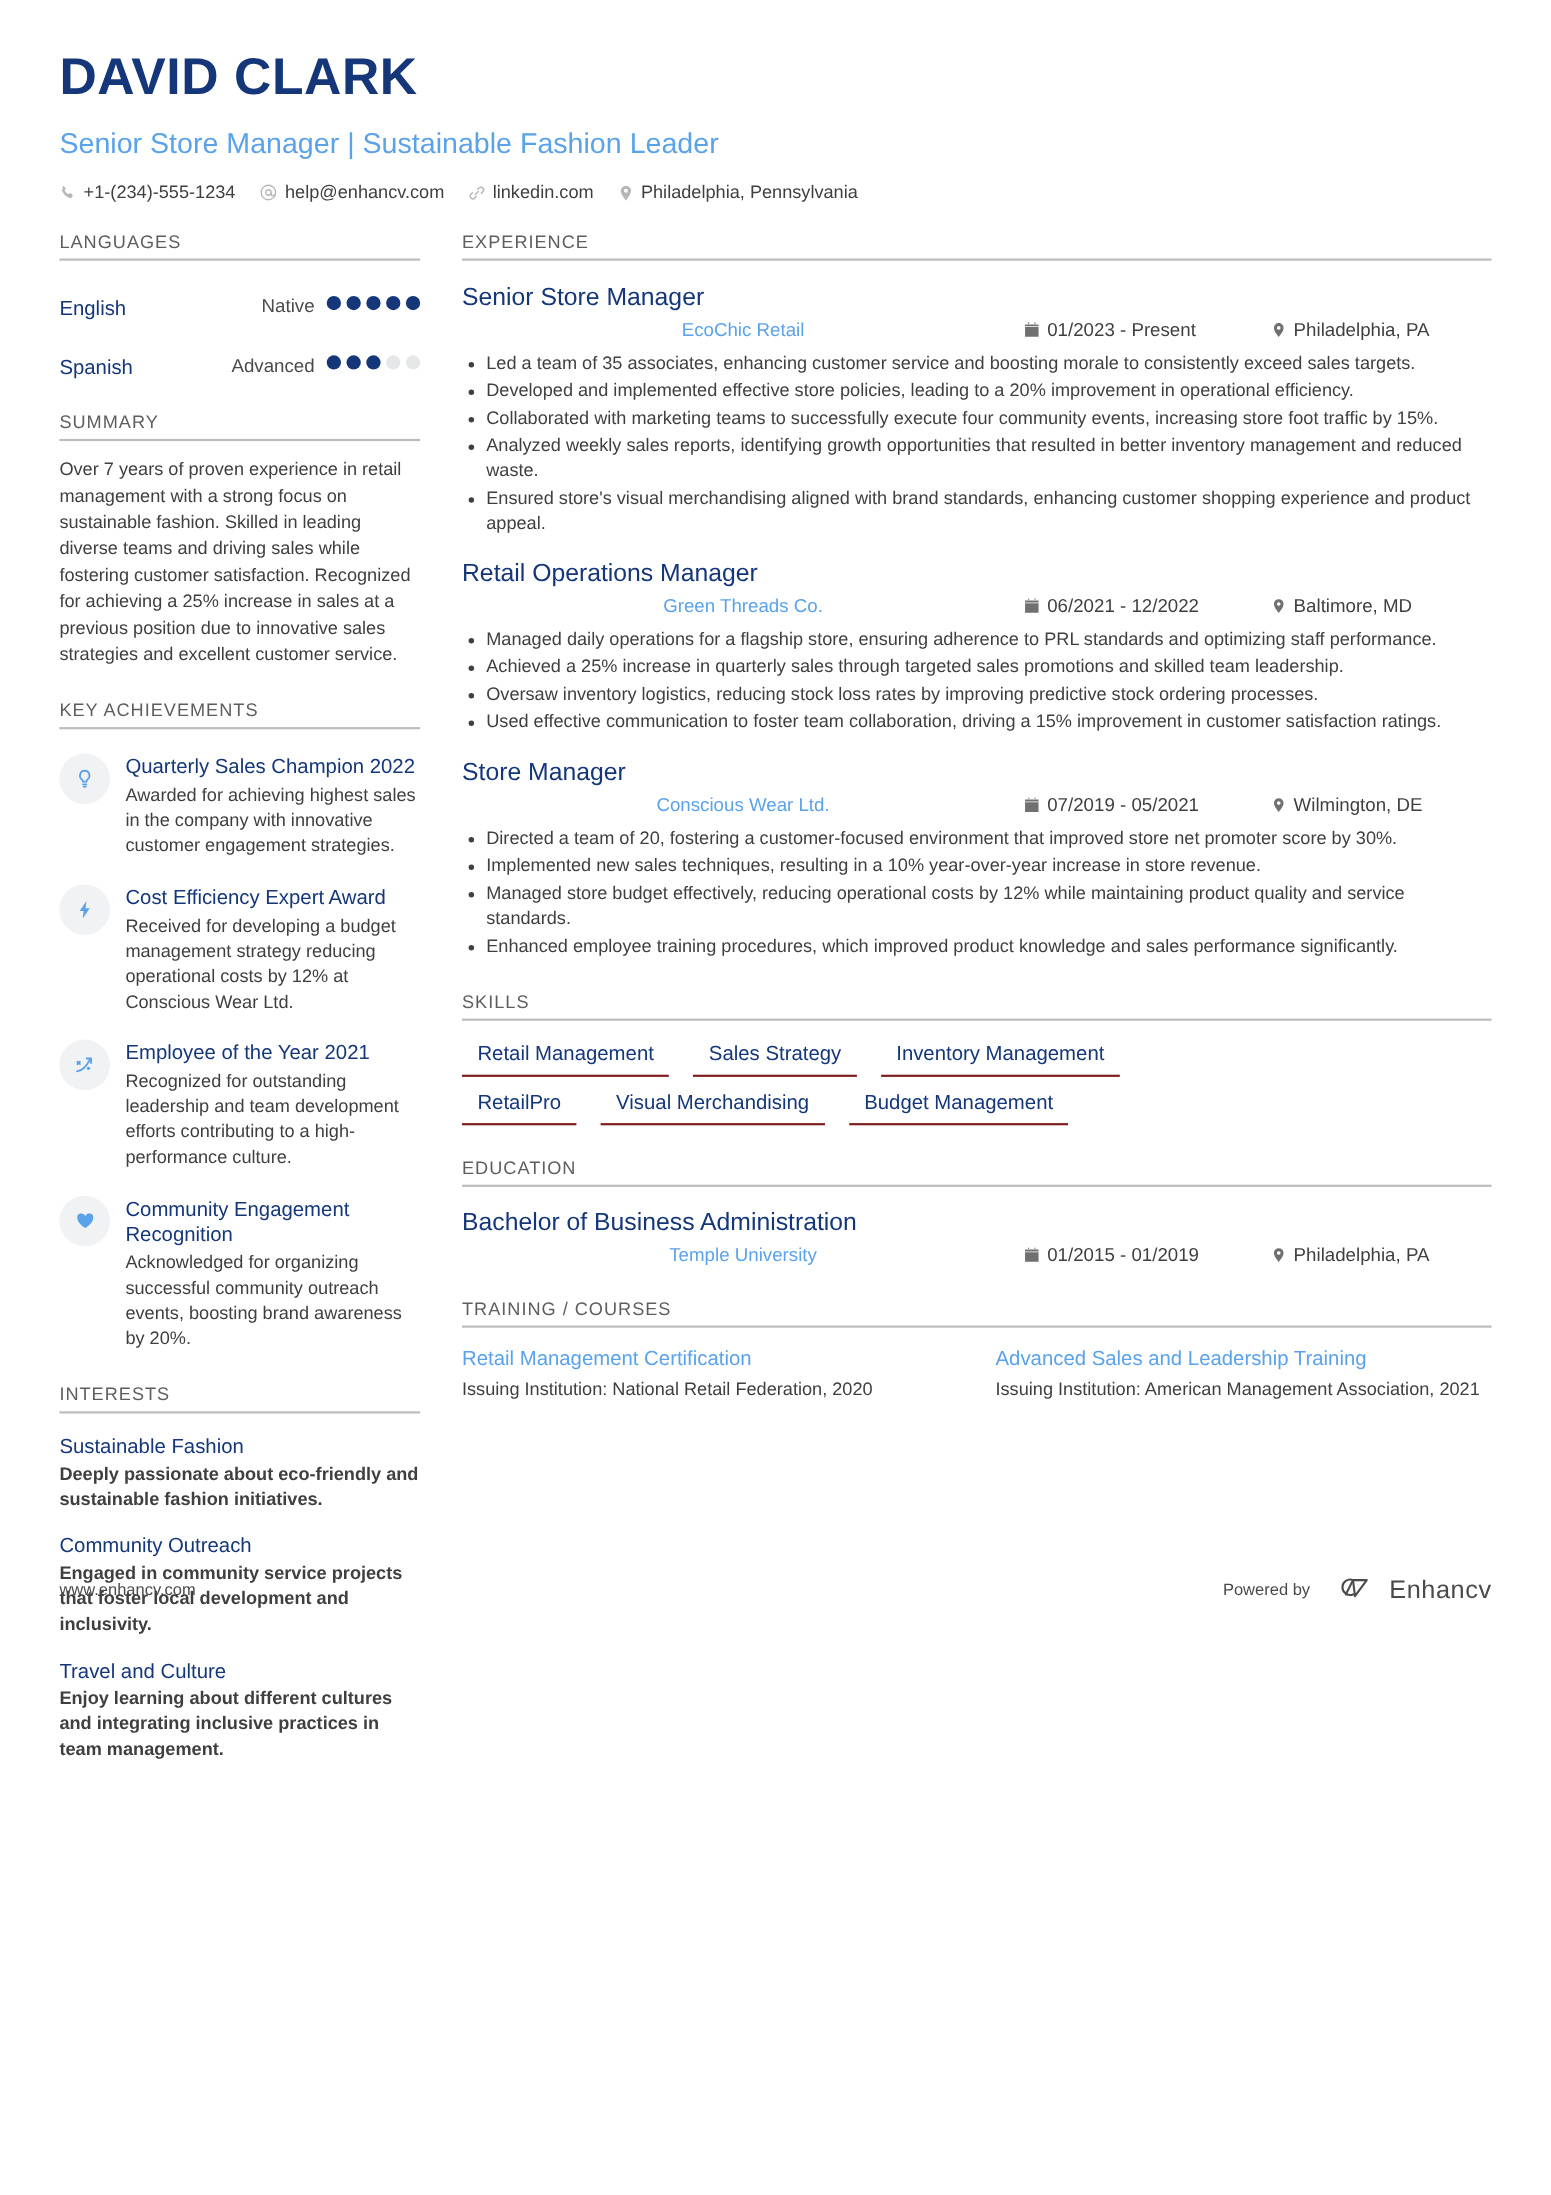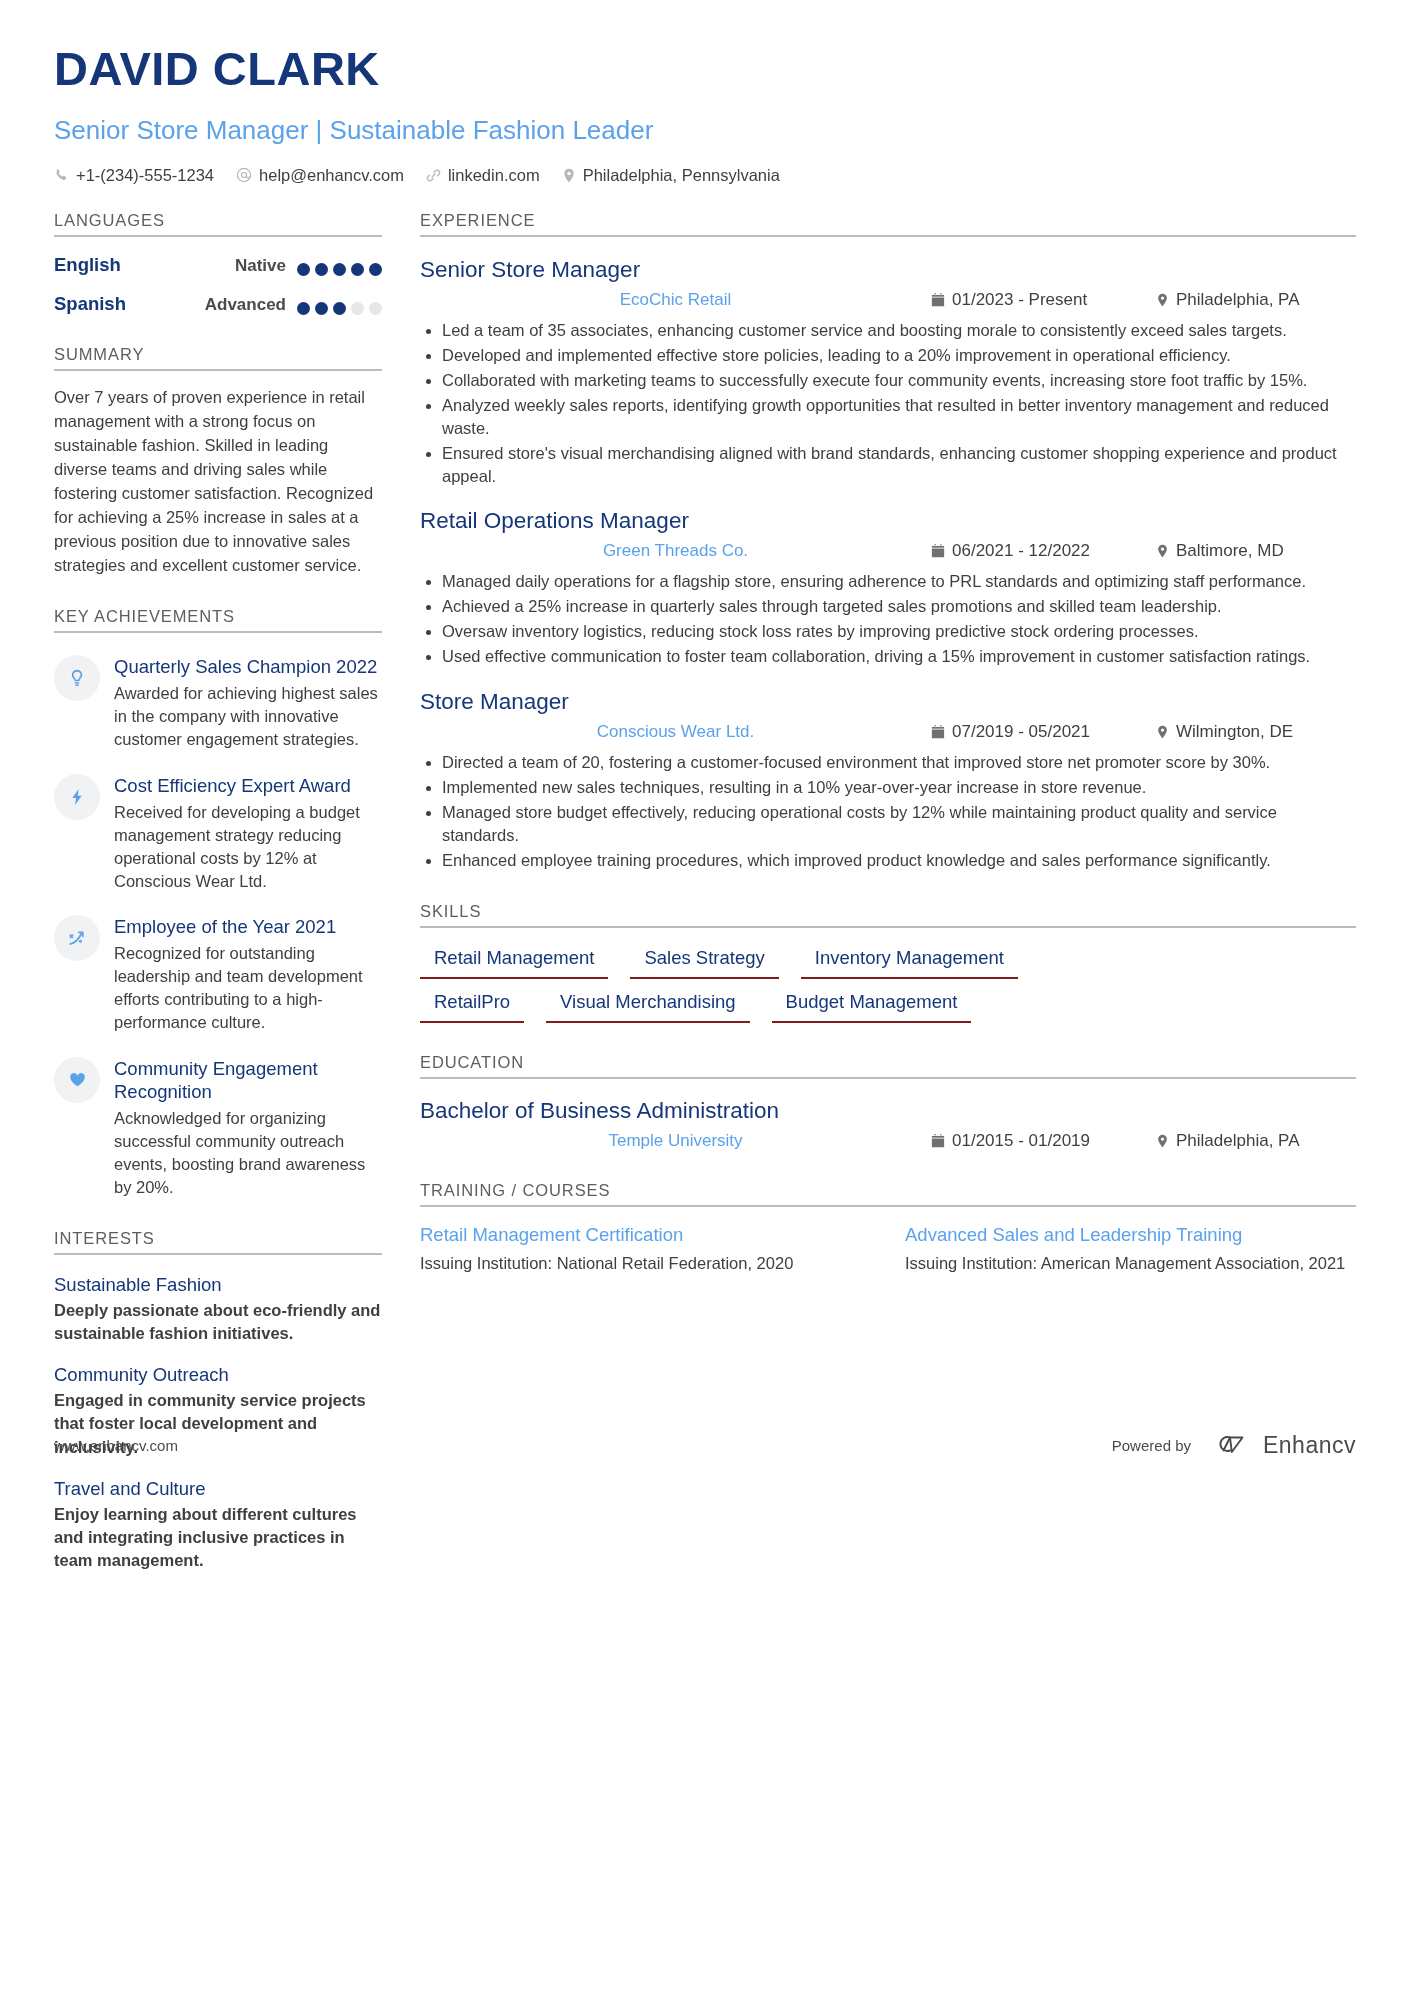--- a/index.html
+++ b/index.html
@@ -56,24 +56,23 @@
     color: #5e5e5e;
     padding-bottom: 5px;
     border-bottom: 2.5px solid #bcbcbc;
   }
   .sec { margin-top: 30px; }
   .sec:first-child { margin-top: 0; }
 
   
   .lang-row {
     display: flex;
-    align-items: flex-end;
-    margin-top: 17px;
+    align-items: flex-start;
+    margin-top: 32px;
     font-size: 18.5px;
-    font-weight: bold;
   }
   .lang-name { color: #15377a; flex: 1 1 auto; }
   .lang-level { color: #4a4a4a; font-size: 17px; margin-right: 11px; }
   .dots { display: flex; gap: 5px; align-items: center; }
   .dot { width: 13px; height: 13px; border-radius: 50%; background: #e6e7e9; }
   .dot.on { background: #15377a; }
 
   
   .summary-text {
     margin-top: 14px;

